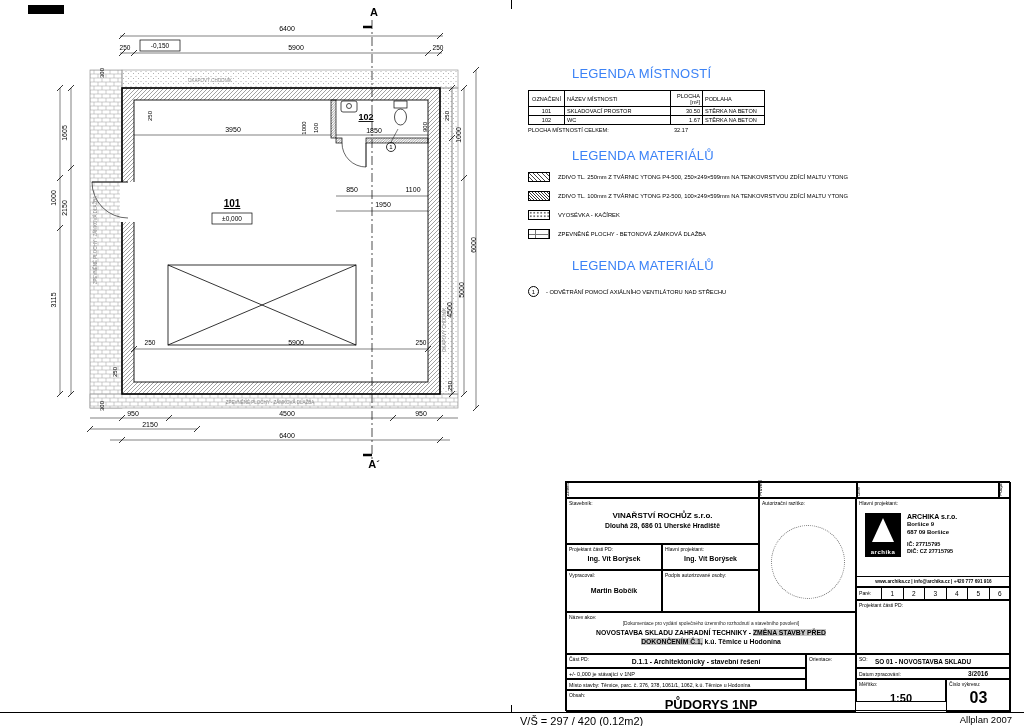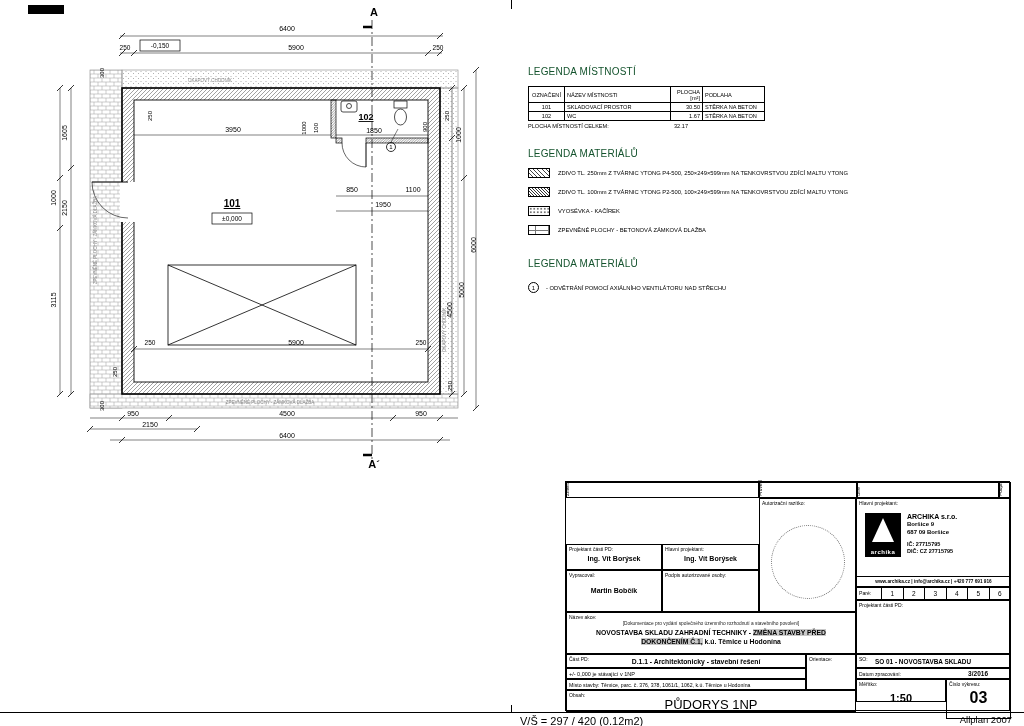--- a/index.html
+++ b/index.html
@@ -10,21 +10,21 @@
   
   .corner-mark { position:absolute; left:28px; top:5px; width:36px; height:9px; background:#000; }
   .fold-tick { position:absolute; left:511px; width:1.2px; background:#000; }
   .fold-tick.top { top:0; height:9px; }
   .fold-tick.bottom { top:705px; height:8px; }
 
   
   #plan-svg { position:absolute; left:0; top:0; }
 
   
-  .legend-title { font-size:10px; letter-spacing:0.2px; color:#14532d; }
+  .legend-title { font-size:13px; letter-spacing:0.2px; color:#3b82f6;margin-left:44px; }
   .legend-rooms { position:absolute; left:528px; top:66px; width:260px; }
   .room-table { border-collapse:collapse; margin-top:9px; }
   .room-table th, .room-table td { border:0.8px solid #000; font-size:5.6px; font-weight:normal;
      padding:1px 2px; text-align:left; vertical-align:middle; }
   .room-table th { height:16px; }
   .room-table .c0 { width:36px; text-align:center; }
   .room-table .c1 { width:106px; }
   .room-table .c2 { width:32px; text-align:right; }
   .room-table .c3 { width:62px; }
   .room-total { position:relative; font-size:5.6px; margin-top:2px; height:10px; width:236px; }
@@ -74,21 +74,21 @@
   .pare-label { font-size:5.2px; line-height:11px; padding-left:2px; width:24px; }
   .pare-cell { flex:1; border-left:0.8px solid #000; text-align:center; font-size:6.5px; line-height:11px; }
   .nazev-note { font-size:4.8px; text-align:center; margin-top:8px; color:#222; }
   .nazev-title { font-size:6.8px; font-weight:bold; text-align:center; margin-top:3px;
      line-height:1.3; padding:0 8px; }
   .hl { background:#c9c9c9; }
   .castpd-val { font-size:6.8px; font-weight:bold; text-align:center; line-height:13px; padding-left:20px; }
   .so-val { font-size:6.4px; font-weight:bold; line-height:13px; padding-left:18px; }
   .level-note { font-size:5.5px; line-height:10px; padding-left:2px; }
   .misto-line { font-size:5.2px; line-height:10px; padding-left:2px; white-space:nowrap; }
-  .obsah-val { font-size:13px; font-weight:normal; text-align:center; margin-top:6px; }
+  .obsah-val { font-size:13px; font-weight:bold; text-align:center; margin-top:6px; }
   .datum-row { display:flex; }
   .datum-row .v { font-size:6.5px; font-weight:bold; line-height:10px; margin-left:auto; padding-right:22px; }
   .meritko-val { font-size:11px; font-weight:bold; text-align:center; margin-top:12px; }
   .cislo-val { font-size:16px; font-weight:bold; text-align:center; margin-top:9px; }
 
   
   .footer-line { position:absolute; left:0; top:712px; width:1024px; height:1.2px; background:#000; }
   .footer-left { position:absolute; left:520px; top:715px; font-size:11px; }
   .footer-right { position:absolute; right:12px; top:714px; font-size:9.5px; }
 </style>
@@ -298,20 +298,25 @@
     <div class="tb-cell" style="left:193px;top:0;width:98px;height:16px">
       <span class="tb-rot">Provedl</span>
     </div>
     <div class="tb-cell" style="left:291px;top:0;width:142px;height:16px">
       <span class="tb-rot">Dne</span>
     </div>
     <div class="tb-cell" style="left:433px;top:0;width:12px;height:16px">
       <span class="tb-rot">Podpis</span>
     </div>
 
+    <div class="tb-cell" style="left:0;top:16px;width:193px;height:46px">
+      <span class="tb-lab">Stavebník:</span>
+      <div class="tb-name">VINAŘSTVÍ ROCHŮZ s.r.o.</div>
+      <div class="tb-sub">Dlouhá 28, 686 01 Uherské Hradiště</div>
+    </div>
 
     <div class="tb-cell" style="left:193px;top:16px;width:97px;height:114px">
       <span class="tb-lab">Autorizační razítko:</span>
       <div class="stamp-circle"></div>
     </div>
 
     <div class="tb-cell" style="left:290px;top:16px;width:155px;height:89px">
       <span class="tb-lab">Hlavní projektant:</span>
       <div class="archika-logo">
         <span class="tri"></span>
@@ -400,21 +405,21 @@
     </div>
 
     <div class="tb-cell" style="left:0;top:208px;width:290px;height:22px">
       <span class="tb-lab">Obsah:</span>
       <div class="obsah-val">PŮDORYS 1NP</div>
     </div>
     <div class="tb-cell" style="left:290px;top:197px;width:90px;height:23px">
       <span class="tb-lab">Měřítko:</span>
       <div class="meritko-val">1:50</div>
     </div>
-    <div class="tb-cell" style="left:380px;top:197px;width:65px;height:40px">
+    <div class="tb-cell" style="left:380px;top:197px;width:65px;height:33px">
       <span class="tb-lab">Číslo výkresu:</span>
       <div class="cislo-val">03</div>
     </div>
   </div>
 
   <div class="footer-line"></div>
   <div class="footer-left">V/Š = 297 / 420 (0.12m2)</div>
   <div class="footer-right">Allplan 2007</div>
 
 </div>

